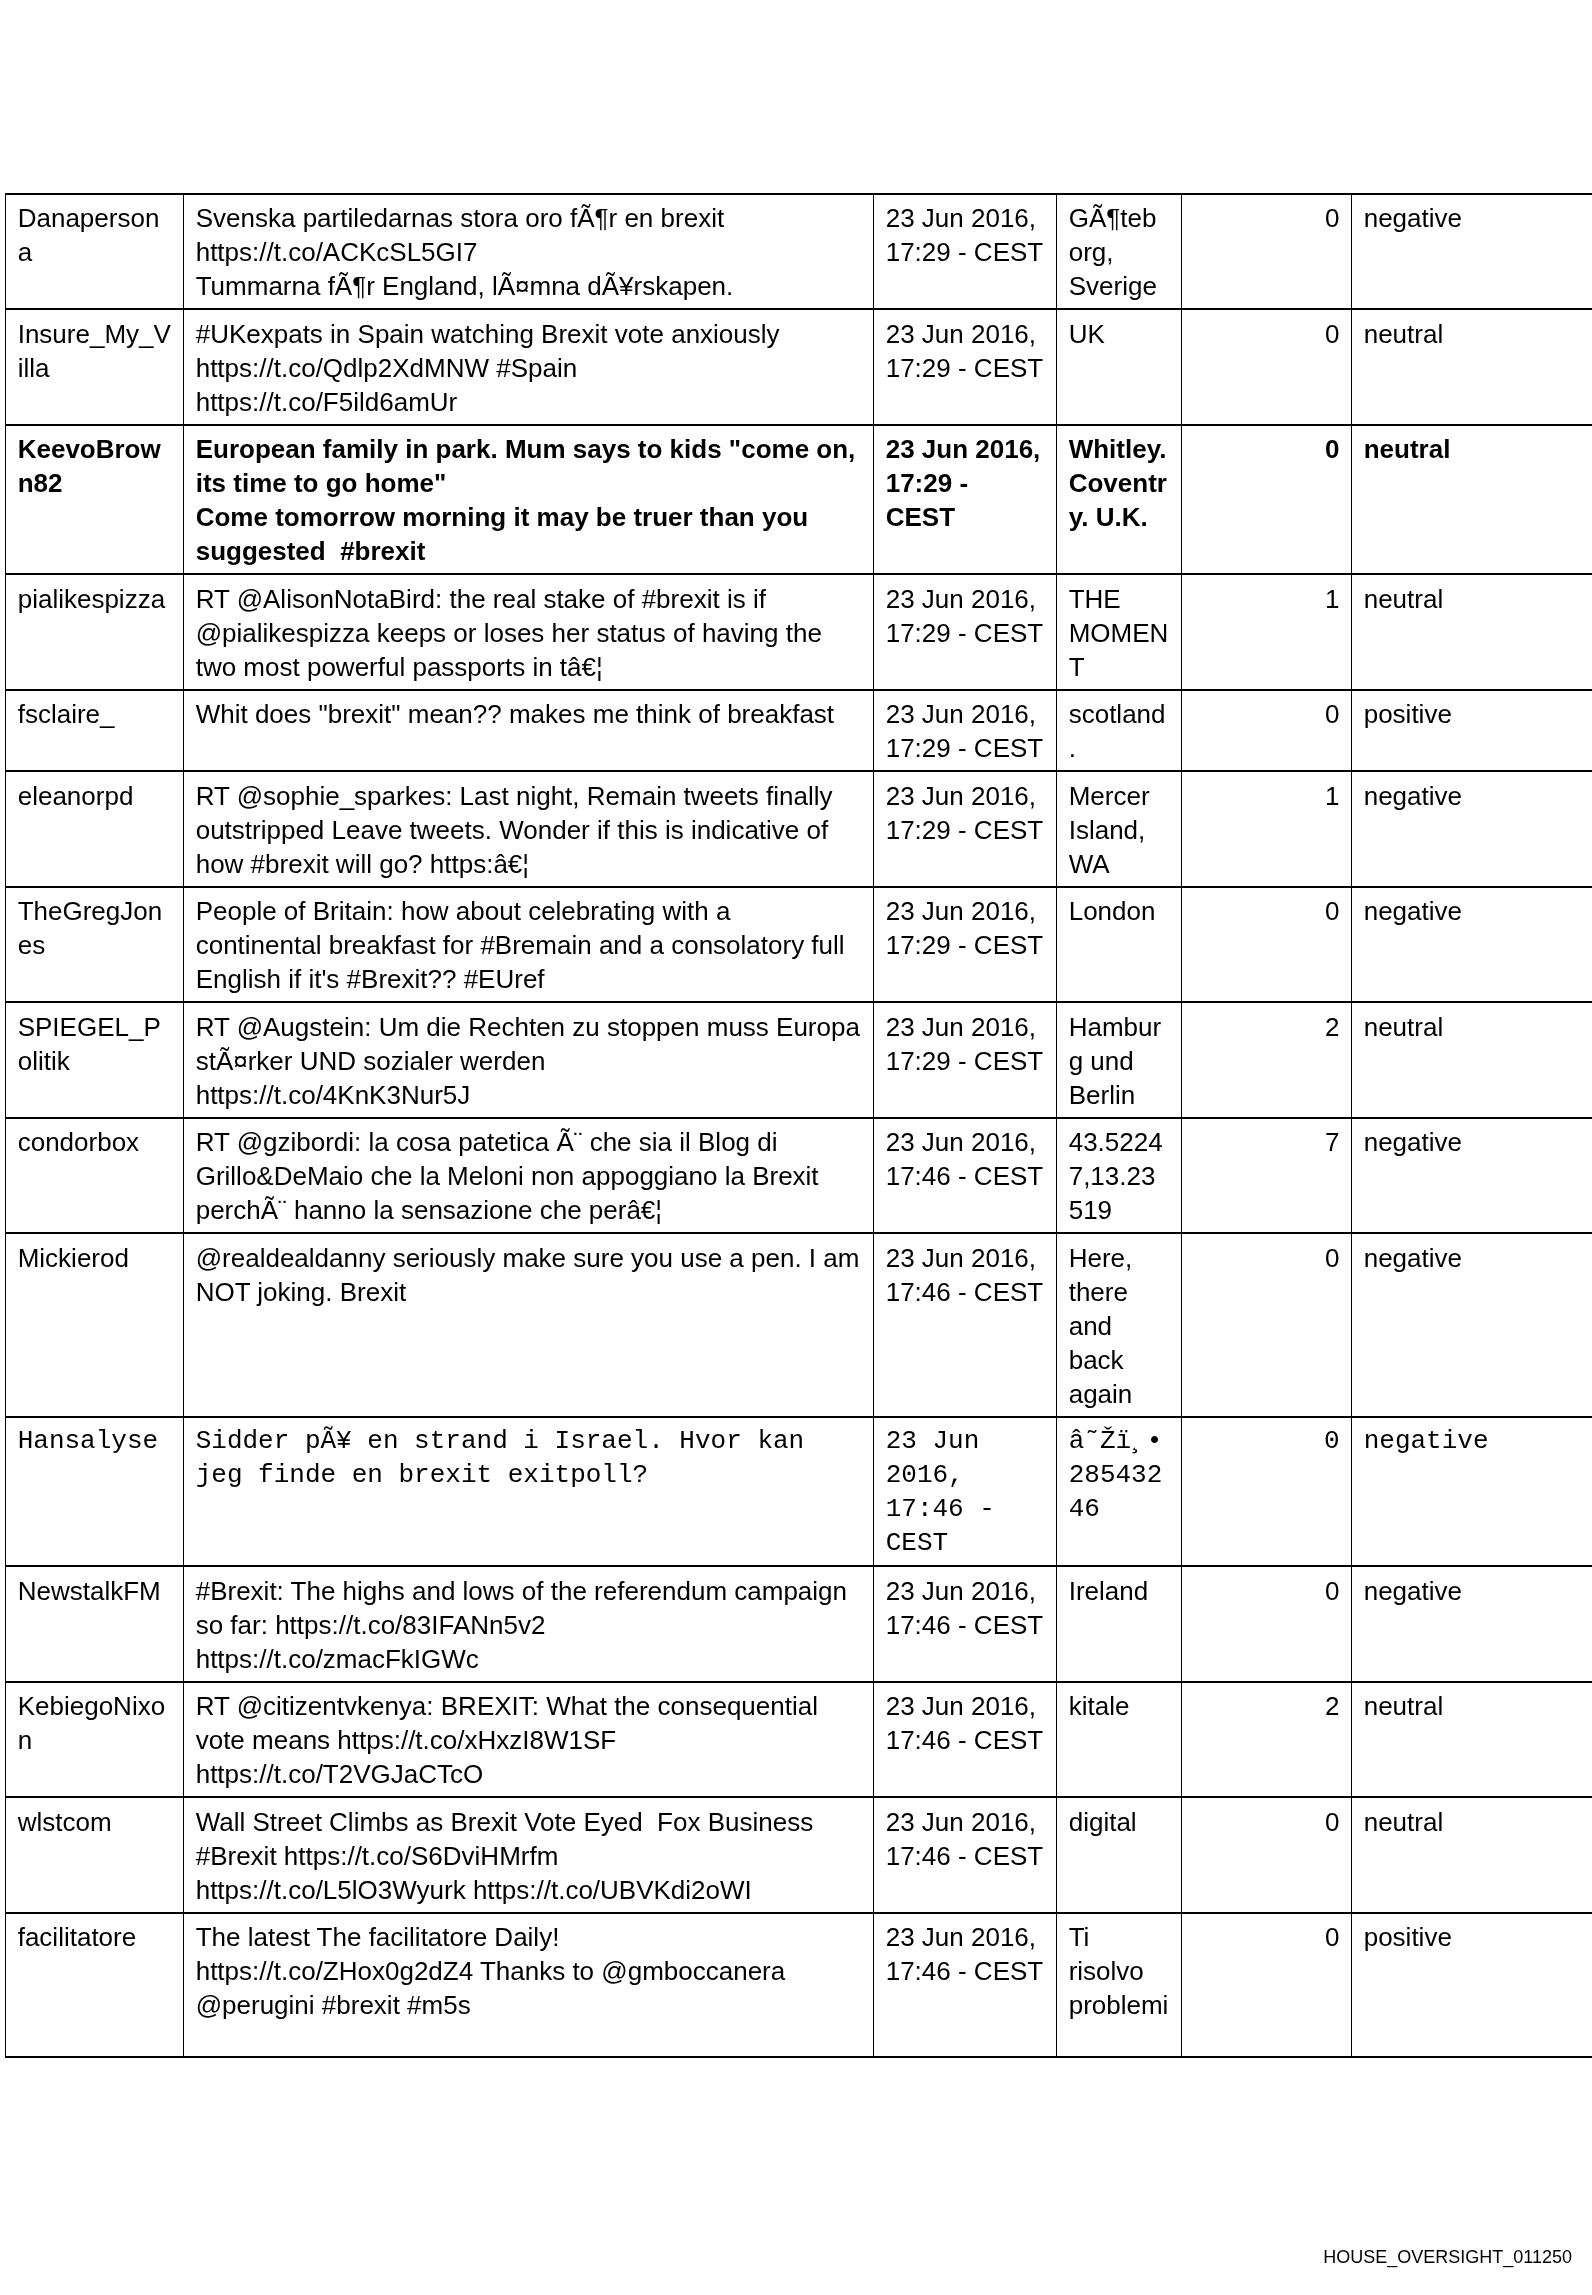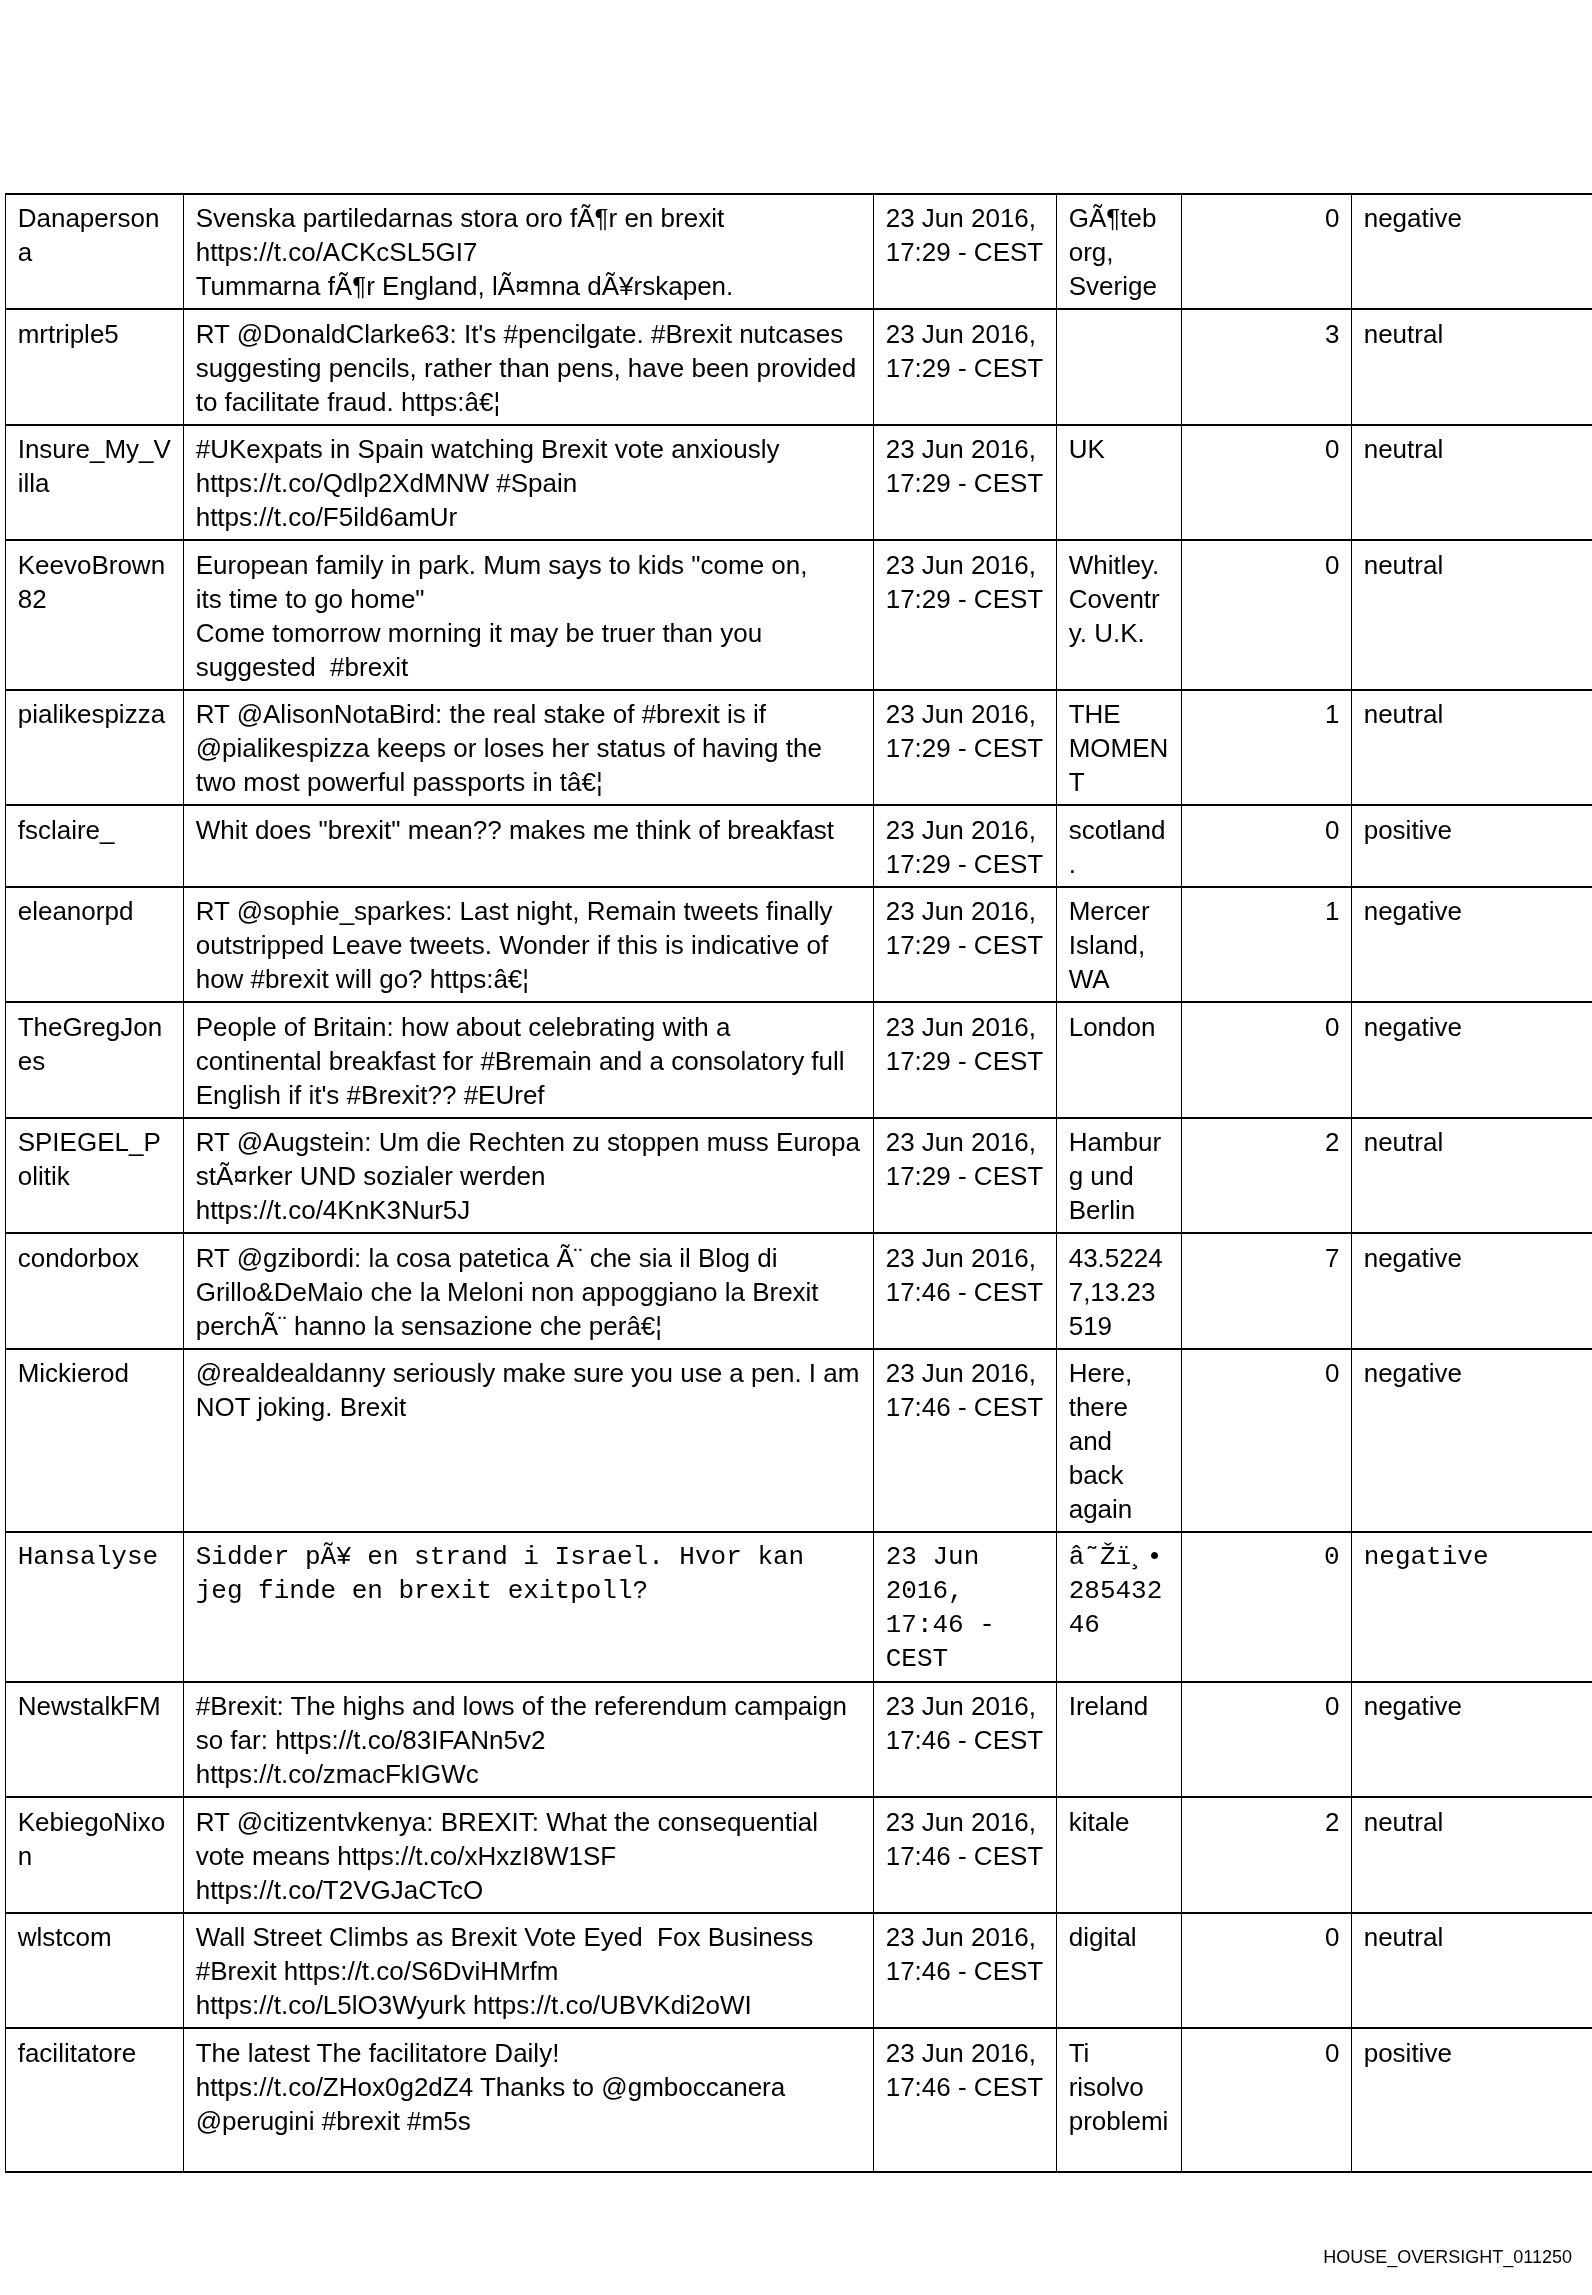--- a/index.html
+++ b/index.html
@@ -75,38 +75,30 @@
     <tbody id="tweets-tbody">
         <tr style="height: 114px;">
           <td class="cell-user">Danapersona</td>
           <td class="cell-tweet">Svenska partiledarnas stora oro fÃ¶r en brexit https://t.co/ACKcSL5GI7
 Tummarna fÃ¶r England, lÃ¤mna dÃ¥rskapen.</td>
           <td class="cell-date">23 Jun 2016, 17:29 - CEST</td>
           <td class="cell-location">GÃ¶teborg, Sverige</td>
           <td class="cell-count">0</td>
           <td class="cell-sentiment">negative</td>
         </tr>
-        <tr style="height: 107px;">
-          <td class="cell-user">mrtriple5</td>
-          <td class="cell-tweet">RT @DonaldClarke63: It's #pencilgate. #Brexit nutcases suggesting pencils, rather than pens, have been provided to facilitate fraud. https:â€¦</td>
-          <td class="cell-date">23 Jun 2016, 17:29 - CEST</td>
-          <td class="cell-location"></td>
-          <td class="cell-count">3</td>
-          <td class="cell-sentiment">neutral</td>
-        </tr>
         <tr style="height: 108px;">
           <td class="cell-user">Insure_My_Villa</td>
           <td class="cell-tweet">#UKexpats in Spain watching Brexit vote anxiously https://t.co/Qdlp2XdMNW #Spain
 https://t.co/F5ild6amUr</td>
           <td class="cell-date">23 Jun 2016, 17:29 - CEST</td>
           <td class="cell-location">UK</td>
           <td class="cell-count">0</td>
           <td class="cell-sentiment">neutral</td>
         </tr>
-        <tr style="height: 146px;">
+        <tr style="height: 146px; font-weight: bold;">
           <td class="cell-user">KeevoBrown82</td>
           <td class="cell-tweet">European family in park. Mum says to kids "come on,
 its time to go home"
 Come tomorrow morning it may be truer than you suggested  #brexit</td>
           <td class="cell-date">23 Jun 2016, 17:29 - CEST</td>
           <td class="cell-location">Whitley. Coventry. U.K.</td>
           <td class="cell-count">0</td>
           <td class="cell-sentiment">neutral</td>
         </tr>
         <tr style="height: 107px;">

